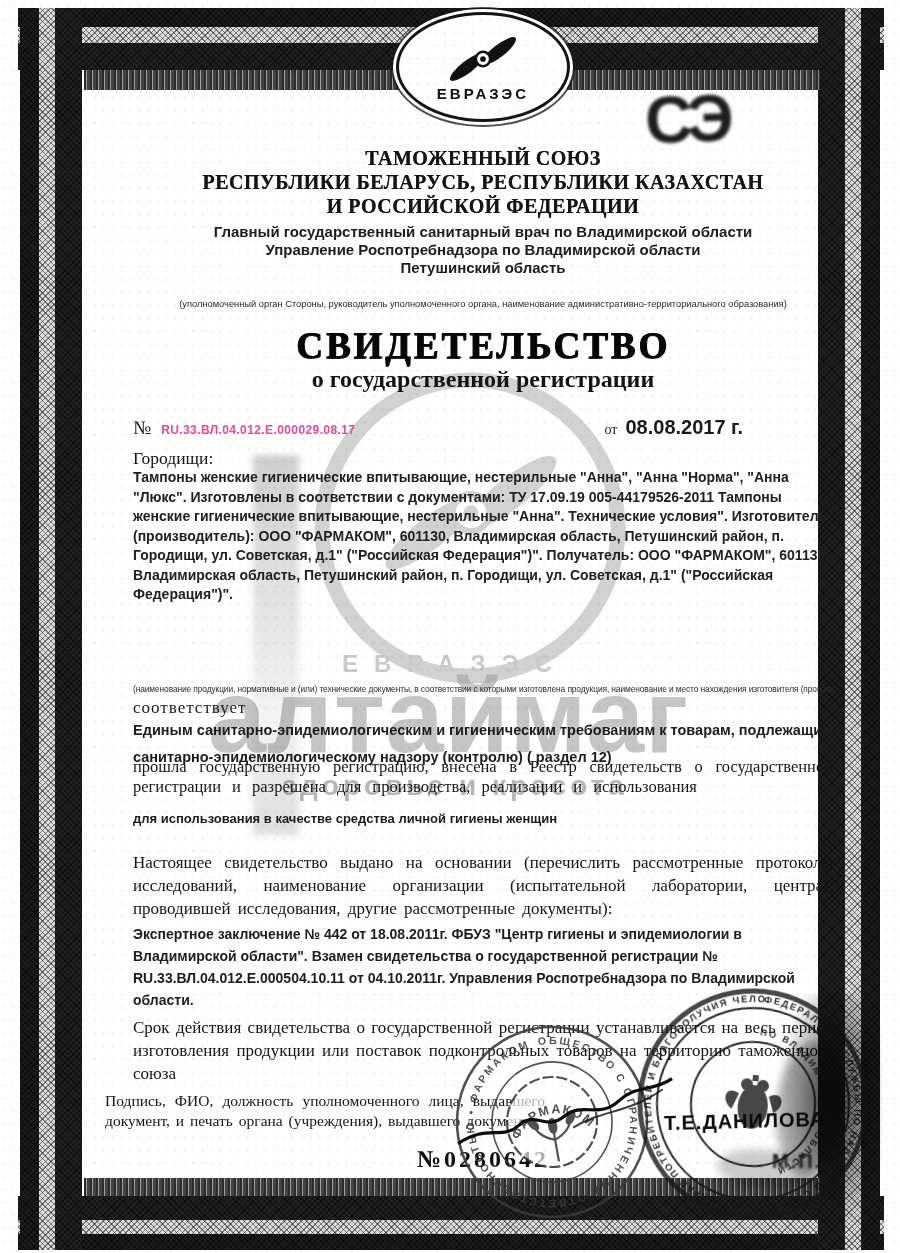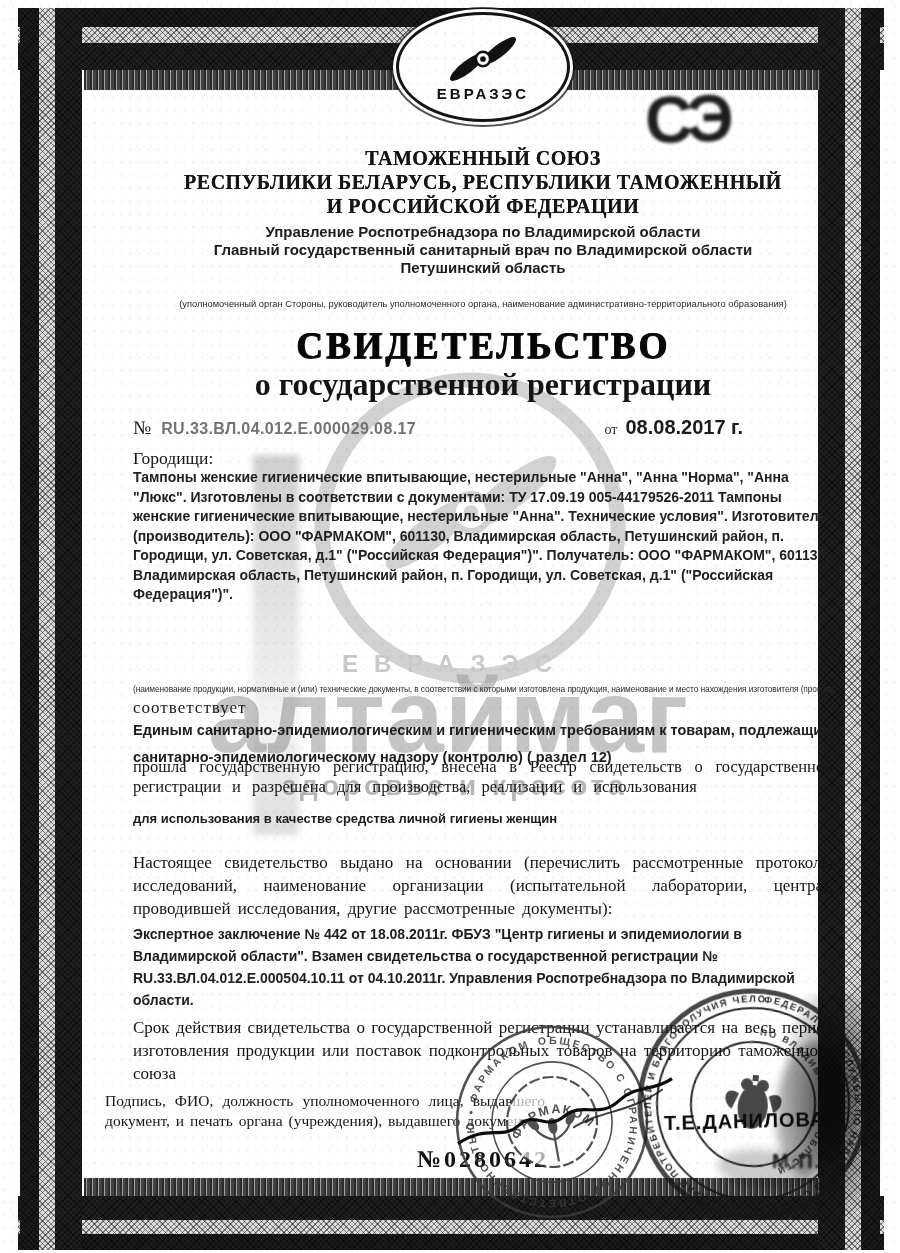--- a/index.html
+++ b/index.html
@@ -55,24 +55,24 @@
   .abs{position:absolute;z-index:2;}
   .col{left:105px;width:700px;margin-left:28px;}
   .center{text-align:center;}
   .header-block{top:146px;line-height:24px;}
   .h-serif{font-weight:700;font-size:20px;letter-spacing:.5px;color:#161616;text-shadow:0 0 .6px #222;}
   .h-sans{font-family:"Liberation Sans",sans-serif;font-weight:700;font-size:15px;line-height:18px;color:#1d1d1d;}
   .h-gap{height:5px;}
   .footnote{top:299px;font-family:"Liberation Sans",sans-serif;font-size:9.3px;color:#2a2a2a;white-space:nowrap;overflow:hidden;}
   .doc-title{top:324px;font-weight:900;font-size:37px;letter-spacing:3px;color:#070707;
     text-shadow:1px 0 #111,0 1px #222;filter:blur(.35px);}
-  .doc-subtitle{top:366px;font-weight:700;font-size:32px;color:#141414;}
+  .doc-subtitle{top:366px;font-weight:700;font-size:24px;color:#141414;}
   .numrow{top:416px;display:flex;align-items:baseline;font-size:17px;}
   .numrow .no{font-size:19px;margin-right:10px;}
-  .numrow .num{font-family:"Liberation Sans",sans-serif;font-weight:700;font-size:16px;letter-spacing:.4px;color:#737373;}
+  .numrow .num{font-family:"Liberation Sans",sans-serif;font-weight:700;font-size:12px;letter-spacing:.4px;color:#ec4899;}
   .numrow .ot{margin-left:auto;font-size:14px;margin-right:8px;}
   .numrow .date{font-family:"Liberation Sans",sans-serif;font-weight:700;font-size:20px;color:#1b1b1b;margin-right:90px;}
   .prod-label{top:448px;font-size:17.5px;color:#151515;}
   .prod-text{top:468px;font-family:"Liberation Sans",sans-serif;font-weight:700;font-size:14px;
     line-height:19.5px;color:#212121;filter:blur(.15px);}
   .fineprint{top:684px;font-family:"Liberation Sans",sans-serif;font-size:8.4px;letter-spacing:-.1px;
     color:#2b2b2b;white-space:nowrap;overflow:hidden;}
   .corresponds{top:698px;font-size:17px;letter-spacing:1px;color:#1b1b1b;}
   .conformity{top:717px;font-family:"Liberation Sans",sans-serif;font-weight:700;font-size:14.5px;
     line-height:27px;color:#1d1d1d;}
@@ -140,25 +140,25 @@
   <div class="emblem">
     <svg class="bird" width="86" height="50" viewBox="0 0 120 70">
         <use href="#bird-swoosh"></use>
       </svg>
     <div class="ename">ЕВРАЗЭС</div>
   </div>
   <div class="ce-mark">СЭ</div>
 
   <div class="abs col center header-block">
     <div class="h-serif">ТАМОЖЕННЫЙ СОЮЗ</div>
-    <div class="h-serif">РЕСПУБЛИКИ БЕЛАРУСЬ, РЕСПУБЛИКИ ТАМОЖЕННЫЙ</div>
+    <div class="h-serif">РЕСПУБЛИКИ БЕЛАРУСЬ, РЕСПУБЛИКИ КАЗАХСТАН</div>
     <div class="h-serif">И РОССИЙСКОЙ ФЕДЕРАЦИИ</div>
     <div class="h-gap"></div>
+    <div class="h-sans">Главный государственный санитарный врач по Владимирской области</div>
     <div class="h-sans">Управление Роспотребнадзора по Владимирской области</div>
-    <div class="h-sans">Главный государственный санитарный врач по Владимирской области</div>
     <div class="h-sans">Петушинский область</div>
   </div>
   <div class="abs col center footnote">(уполномоченный орган Стороны, руководитель уполномоченного органа, наименование административно-территориального образования)</div>
 
   <div class="abs col center doc-title">СВИДЕТЕЛЬСТВО</div>
   <div class="abs col center doc-subtitle">о государственной регистрации</div>
 
   <div class="abs col numrow">
     <span class="no">№</span>
     <span class="num">RU.33.ВЛ.04.012.Е.000029.08.17</span>

